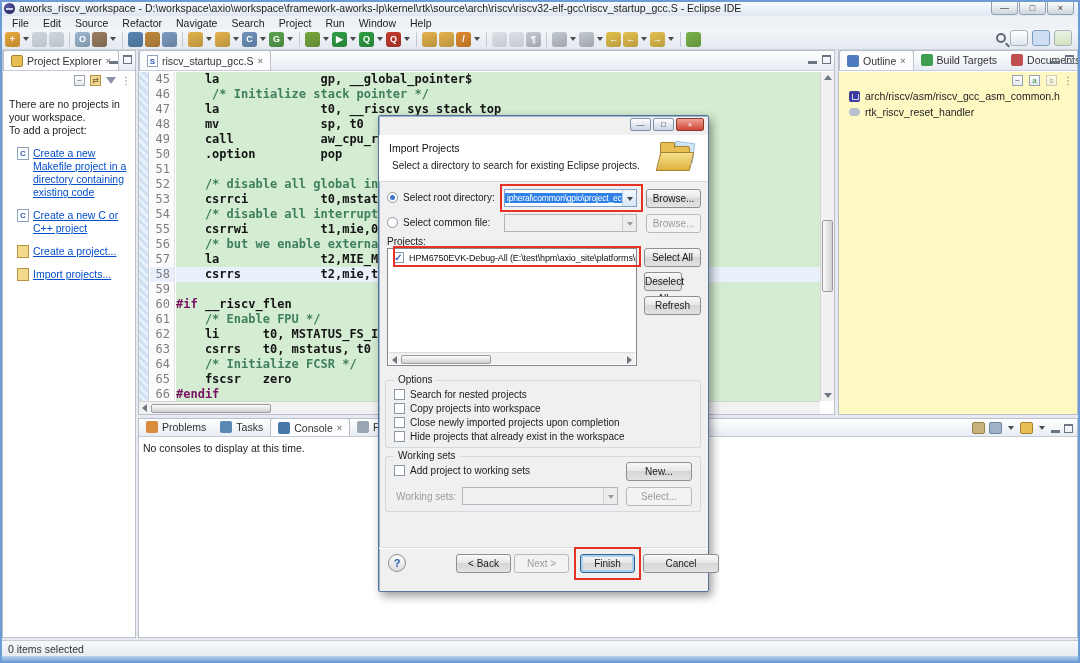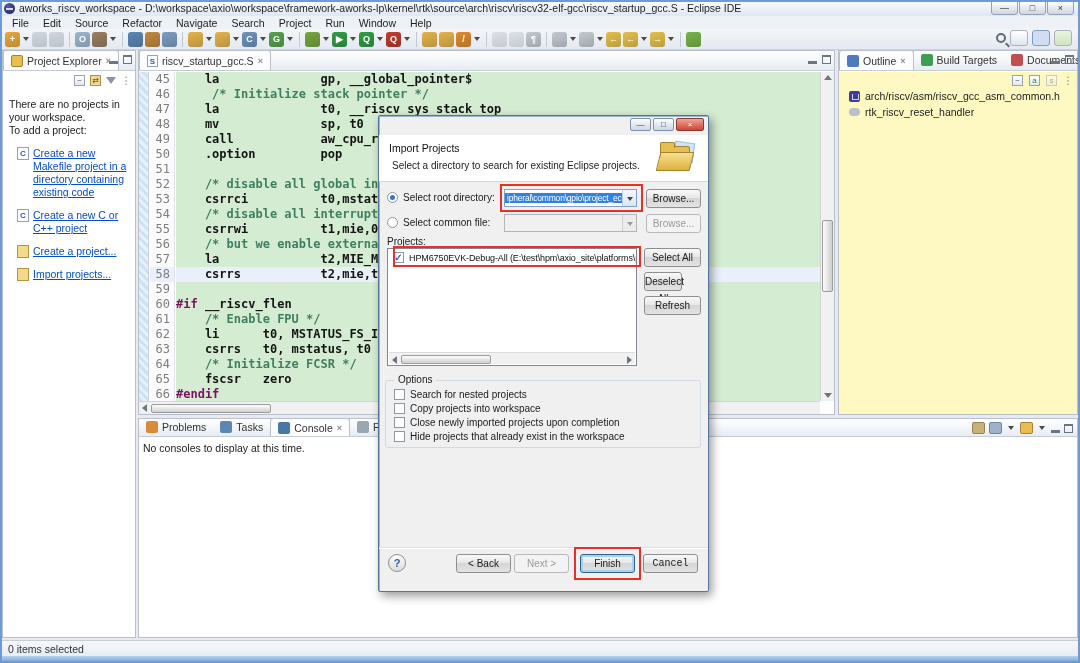--- a/index.html
+++ b/index.html
@@ -487,27 +487,41 @@
       <div class="chkrow" style="left: 8px; top: 36px;">
         <span class="check"></span>
         <span>Close newly imported projects upon completion</span>
       </div>
       <div class="chkrow" style="left: 8px; top: 50px;">
         <span class="check"></span>
         <span>Hide projects that already exist in the workspace</span>
       </div>
     </div>
 
+  <div class="group" style="left:6px;top:340px;width:316px;height:56px;">
+    <span class="glabel">Working sets</span>
+    <div class="chkrow" style="left:8px;top:8px;">
+      <span class="check"></span>
+      <span>Add project to working sets</span>
+    </div>
+    <div class="btn" style="position:absolute;left:240px;top:5px;width:66px;">New...</div>
+    <div class="chkrow dis-label" style="left:10px;top:34px;">Working sets:</div>
+    <div class="combo dis" style="position:absolute;left:76px;top:30px;width:156px;">
+      <span class="val"></span>
+        <span class="cdd"></span>
+    </div>
+    <div class="btn dis" style="position:absolute;left:240px;top:30px;width:66px;">Select...</div>
+  </div>
 
   <div class="dlg-sep" style="top:431px;"></div>
 
   <div class="helpbtn" style="left:9px;top:438px;">?</div>
   <div class="btn" style="position:absolute;left:77px;top:438px;width:55px;">&lt; Back</div>
   <div class="btn dis" style="position:absolute;left:135px;top:438px;width:55px;">Next &gt;</div>
   <div class="btn def" style="position:absolute;left:201px;top:438px;width:55px;">Finish</div>
-  <div class="btn" style="position:absolute;left:264px;top:438px;width:55px;font-family:Liberation Mono, monospace;">Cancel</div>
+  <div class="btn" style="position:absolute;left:264px;top:438px;width:76px;">Cancel</div>
 
   <div class="redbox" style="left:121px;top:68px;width:143px;height:28px;"></div>
   <div class="redbox" style="left:14px;top:130px;width:248px;height:21px;"></div>
   <div class="redbox" style="left:195px;top:431px;width:67px;height:33px;"></div>
 </div>
 
 <div id="frame"></div>
 
 </body></html>

